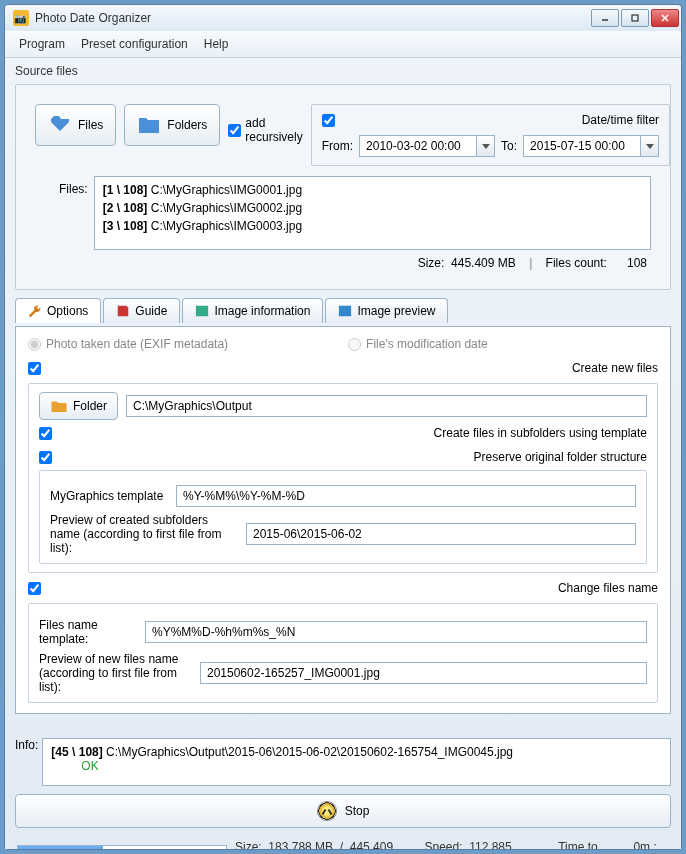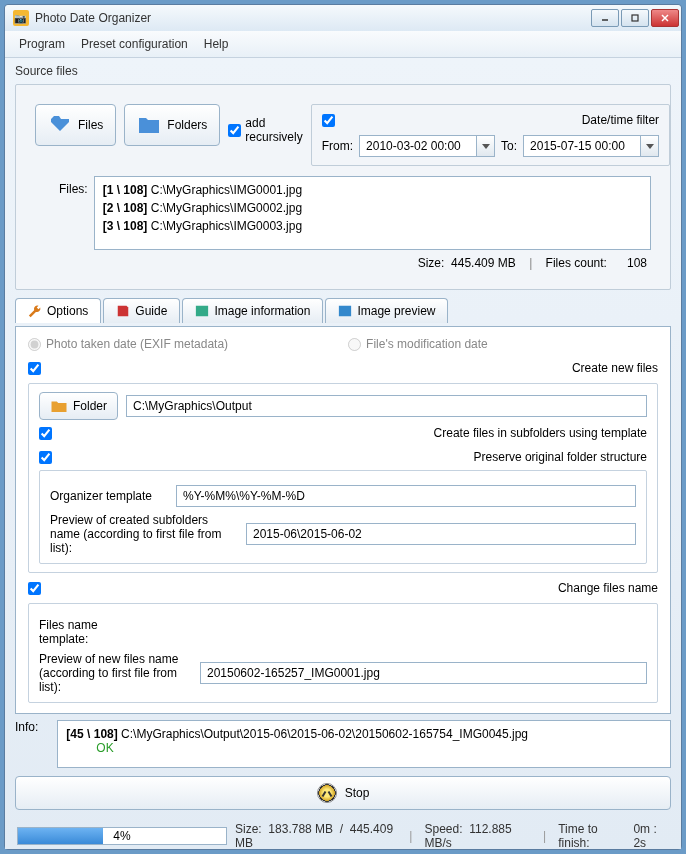--- a/index.html
+++ b/index.html
@@ -209,45 +209,46 @@
         <label class="checkbox-row" style="margin-top:6px;">
             <input type="checkbox" checked="" style=""> 
             <span>Create files in subfolders using template</span>
           </label>
         <label class="checkbox-row" style="margin-top:10px;">
             <input type="checkbox" checked="" style=""> 
             <span>Preserve original folder structure</span>
           </label>
         <div class="grp" style="margin-top:6px;">
           <div class="formrow">
-              <span class="lbl" style="width:120px;">Organizer template</span>
+              <span class="lbl" style="width:120px;">MyGraphics template</span>
               <input class="txtinput" style="flex: 1 1 0%;" value="%Y-%M%\%Y-%M-%D">
             </div>
           <div class="formrow">
               <span class="lbl">Preview of created subfolders name (according to first file from list):</span>
               <input class="txtinput" style="flex: 1 1 0%;" value="2015-06\2015-06-02">
             </div>
         </div>
       </div>
       <label class="checkbox-row">
           <input type="checkbox" checked="" style=""> 
           <span>Change files name</span>
         </label>
       <div class="grp">
         <div class="formrow wide">
             <span class="lbl">Files name template:</span>
+            <input class="txtinput" style="flex: 1 1 0%;" value="%Y%M%D-%h%m%s_%N">
           </div>
         <div class="formrow">
             <span class="lbl" style="width:155px;">Preview of new files name (according to first file from list):</span>
             <input class="txtinput" style="flex: 1 1 0%;" value="20150602-165257_IMG0001.jpg">
           </div>
       </div>
     </div>
 
-    <div style="display:flex; gap:19px; margin-top:2px;">
+    <div style="display:flex; gap:4px; margin-top:20px;">
       <div>Info:</div>
       <div class="infobox" style="flex:1;">
         <div><b>[45 \ 108]</b> <span>C:\MyGraphics\Output\2015-06\2015-06-02\20150602-165754_IMG0045.jpg</span></div>
         <div class="ok">OK</div>
       </div>
     </div>
 
     <div class="stopbtn">
       <div class="stopico"></div>
       <span>Stop</span>

